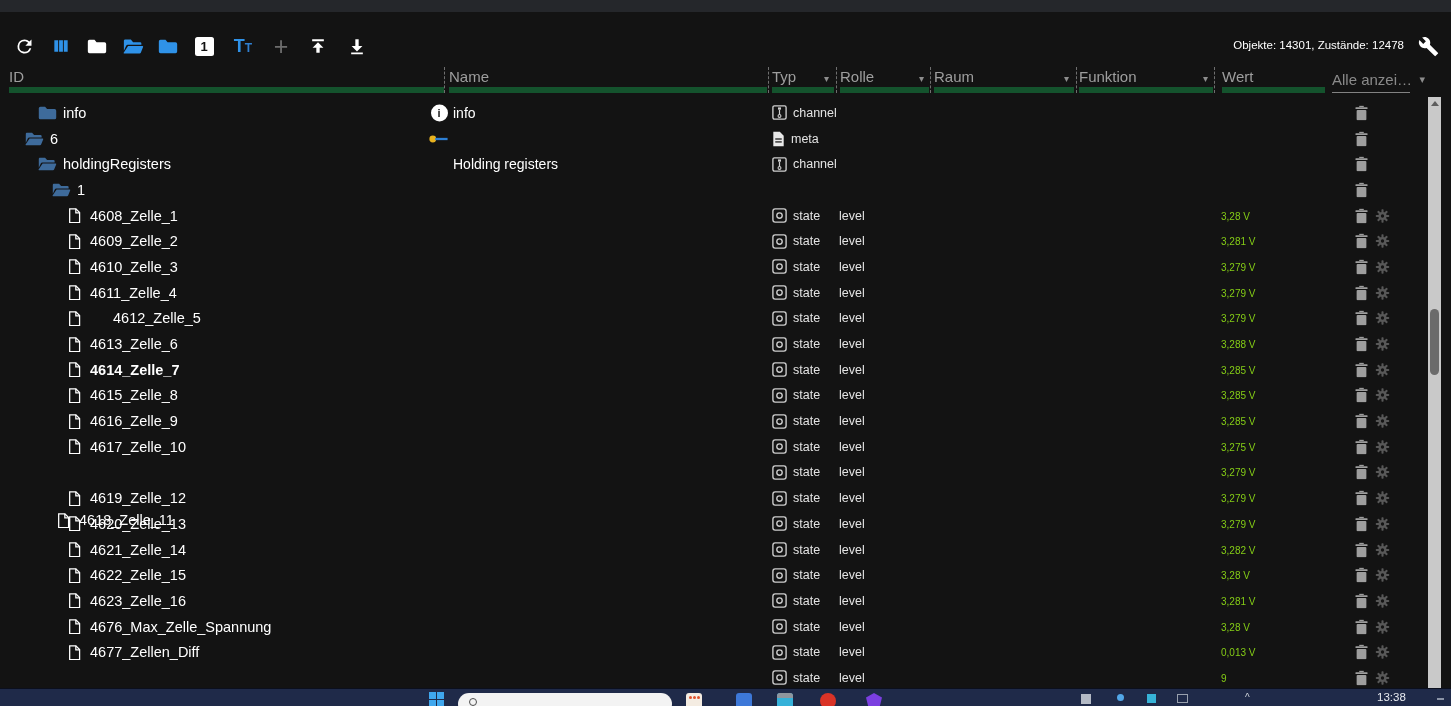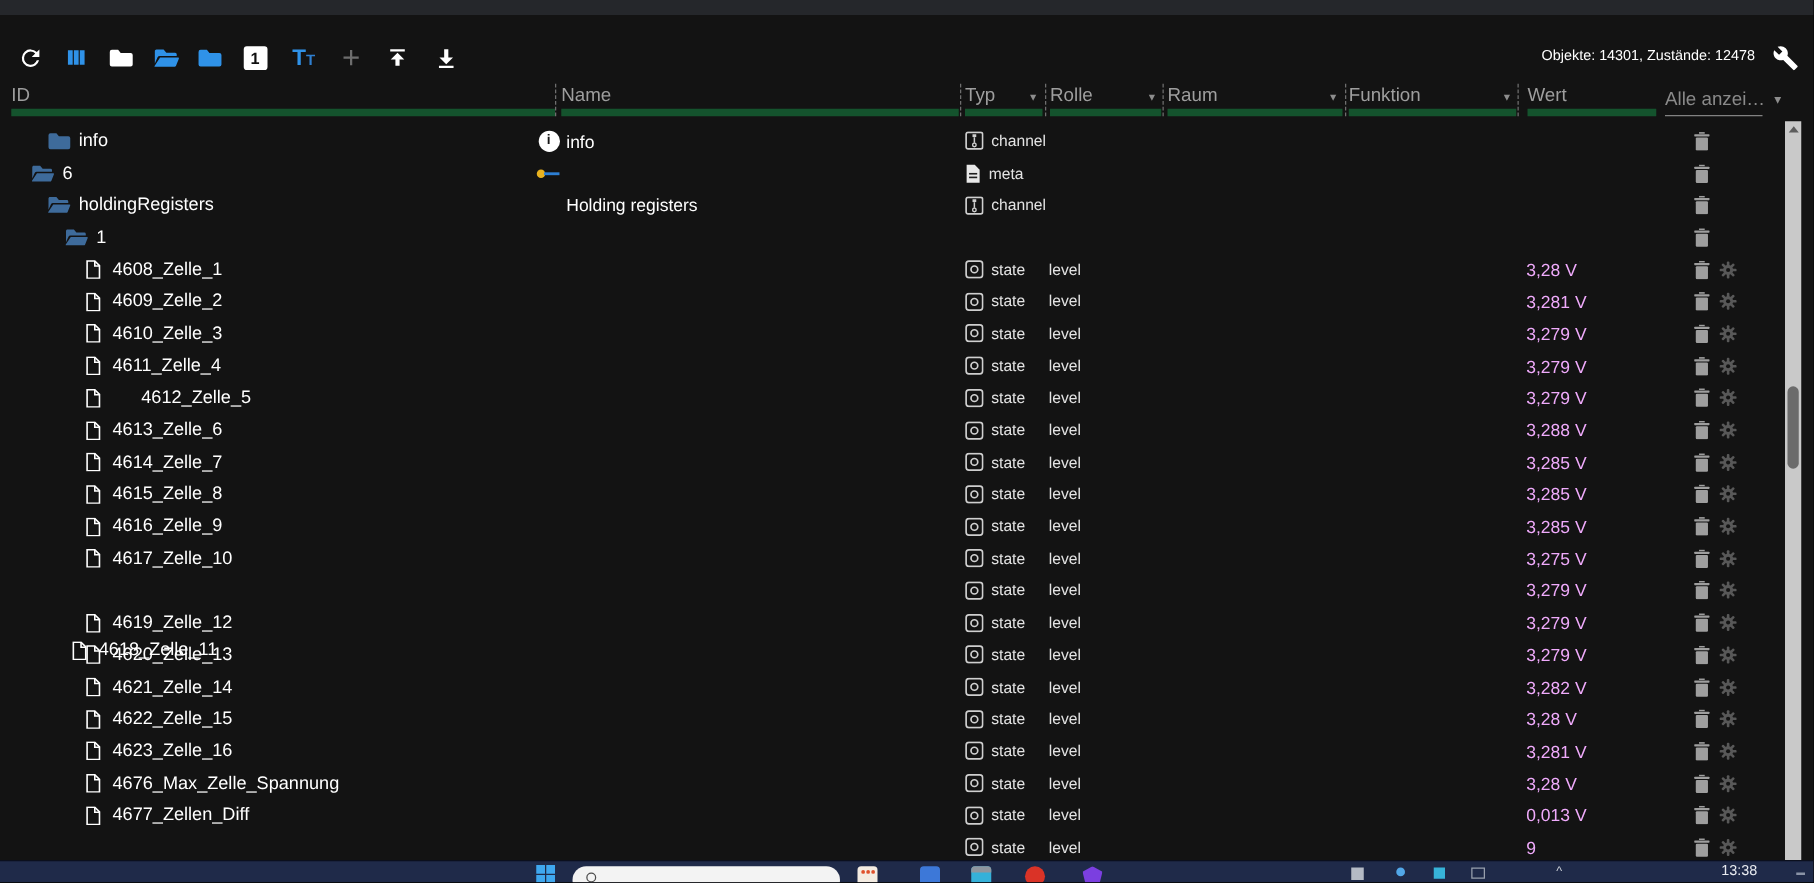--- a/index.html
+++ b/index.html
@@ -43,21 +43,21 @@
   .rows { position:absolute; top:88px; left:0; width:1428px; height:600px; overflow:hidden; }
   .row { position:relative; height:25.7px; }
   .cell-id { position:absolute; top:0; height:100%; display:flex; align-items:center; gap:6px; }
   .tree-icon { width:19px; height:17px; display:flex; align-items:center; justify-content:center; }
   .id-label { color:#fff; font-size:14.5px; white-space:nowrap; }
   .name-icon { position:absolute; left:429px; top:50%; transform:translateY(-50%); width:20px; display:flex; justify-content:center; }
   .name-label { position:absolute; left:453px; top:50%; transform:translateY(-50%); color:#fff; font-size:14px; white-space:nowrap; }
   .cell-typ { position:absolute; left:772px; top:0; height:100%; display:flex; align-items:center; gap:6px; }
   .typ-label { color:#e3e3e3; font-size:12.5px; }
   .rolle-label { position:absolute; left:839px; top:50%; transform:translateY(-50%); color:#e3e3e3; font-size:12.5px; }
-  .wert-label { position:absolute; left:1221px; top:50%; transform:translateY(-50%); color:#f0abfc; font-size:14px; white-space:nowrap; }
+  .wert-label { position:absolute; left:1221px; top:50%; transform:translateY(-50%); color:#84cc16; font-size:10px; white-space:nowrap; }
   .act { position:absolute; top:50%; transform:translateY(-50%); width:18px; height:19px; background:none; border:none; padding:0; display:flex; align-items:center; justify-content:center; cursor:pointer; }
   .act-del { left:1352px; } .act-gear { left:1373px; }
   .ic { display:flex; align-items:center; justify-content:center; }
   .info-circ { display:flex; width:17px; height:17px; border-radius:50%; background:#fff; color:#161616; font-weight:bold; font-size:11px; align-items:center; justify-content:center; }
 
   
   .vscroll { position:absolute; left:1428px; top:85px; width:13px; height:601px; background:#c9c9c9; }
   .sb-arrow { position:absolute; left:0; width:13px; height:13px; display:flex; align-items:center; justify-content:center; cursor:pointer; }
   .sb-arrow.up { top:0; } .sb-arrow.down { bottom:0; }
   .tri-up { width:0; height:0; border-left:4px solid transparent; border-right:4px solid transparent; border-bottom:5px solid #5d5d5d; }
@@ -596,21 +596,21 @@
                 <rect x="8.6" y="1" width="2.8" height="18" rx="1" transform="rotate(45 10 10)"></rect>
                 <rect x="8.6" y="1" width="2.8" height="18" rx="1" transform="rotate(90 10 10)"></rect>
                 <rect x="8.6" y="1" width="2.8" height="18" rx="1" transform="rotate(135 10 10)"></rect>
                 <circle cx="10" cy="10" r="5.4"></circle>
                 <circle cx="10" cy="10" r="2.2" fill="#131313"></circle>
               </svg>
             </span>
           </button>
   </div>
         <div class="row">
-    <div class="cell-id" style="left: 65px;">
+    <div class="cell-id" style="left: 65px; font-weight: bold;">
       <span class="tree-icon">
               <svg width="13" height="15" viewBox="0 0 24 28">
                 <path d="M3 1.5h11.5l7 7v19H3z" fill="none" stroke="#fff" stroke-width="2.4"></path>
                 <path d="M14.5 1.5V9H22" fill="none" stroke="#fff" stroke-width="2.4"></path>
               </svg>
             </span>
       <span class="id-label">4614_Zelle_7</span>
     </div>
 
     <div class="cell-typ">

